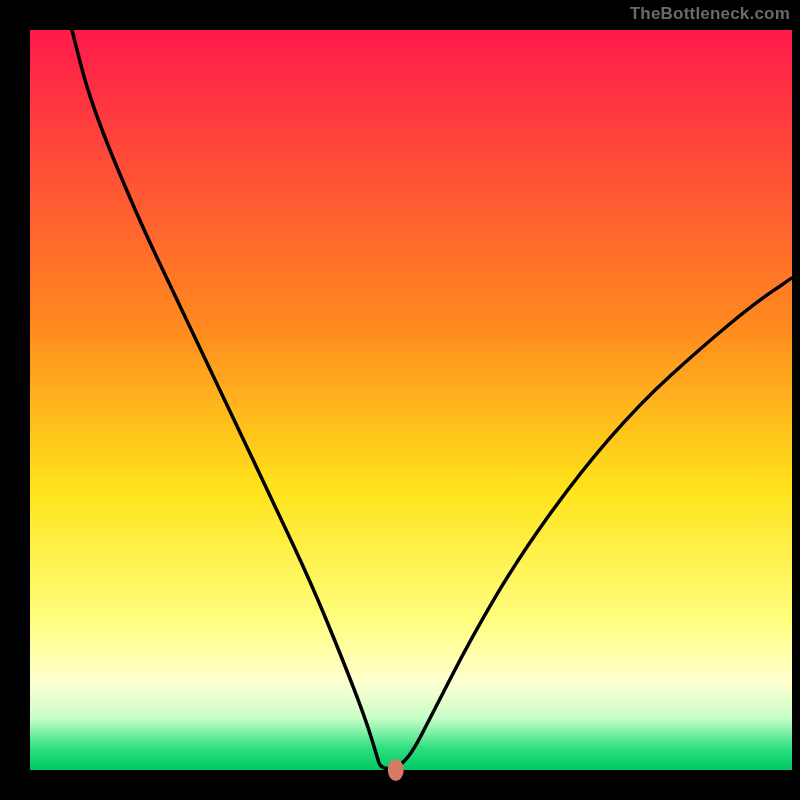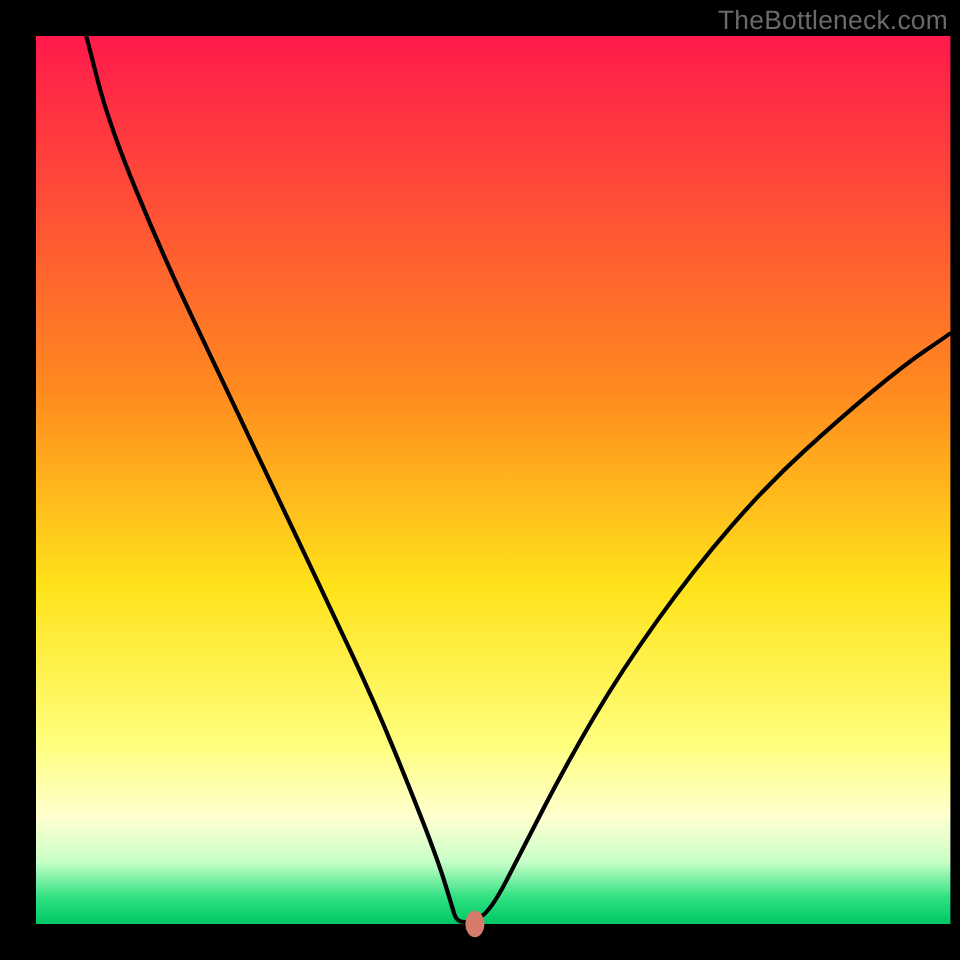--- a/index.html
+++ b/index.html
@@ -16,22 +16,22 @@
     position: absolute;
     top: 0;
     left: 0;
     width: 800px;
     height: 800px;
   }
   .watermark {
     position: absolute;
     top: 4px;
     right: 10px;
-    font-size: 22px;
-    font-weight: 400;
+    font-size: 17px;
+    font-weight: 700;
     color: #6a6a6a;
     letter-spacing: 0.2px;
     z-index: 10;
   }
   svg { display: block; }
 </style>
 </head>
 <body>
 
 <div class="chart-container">

